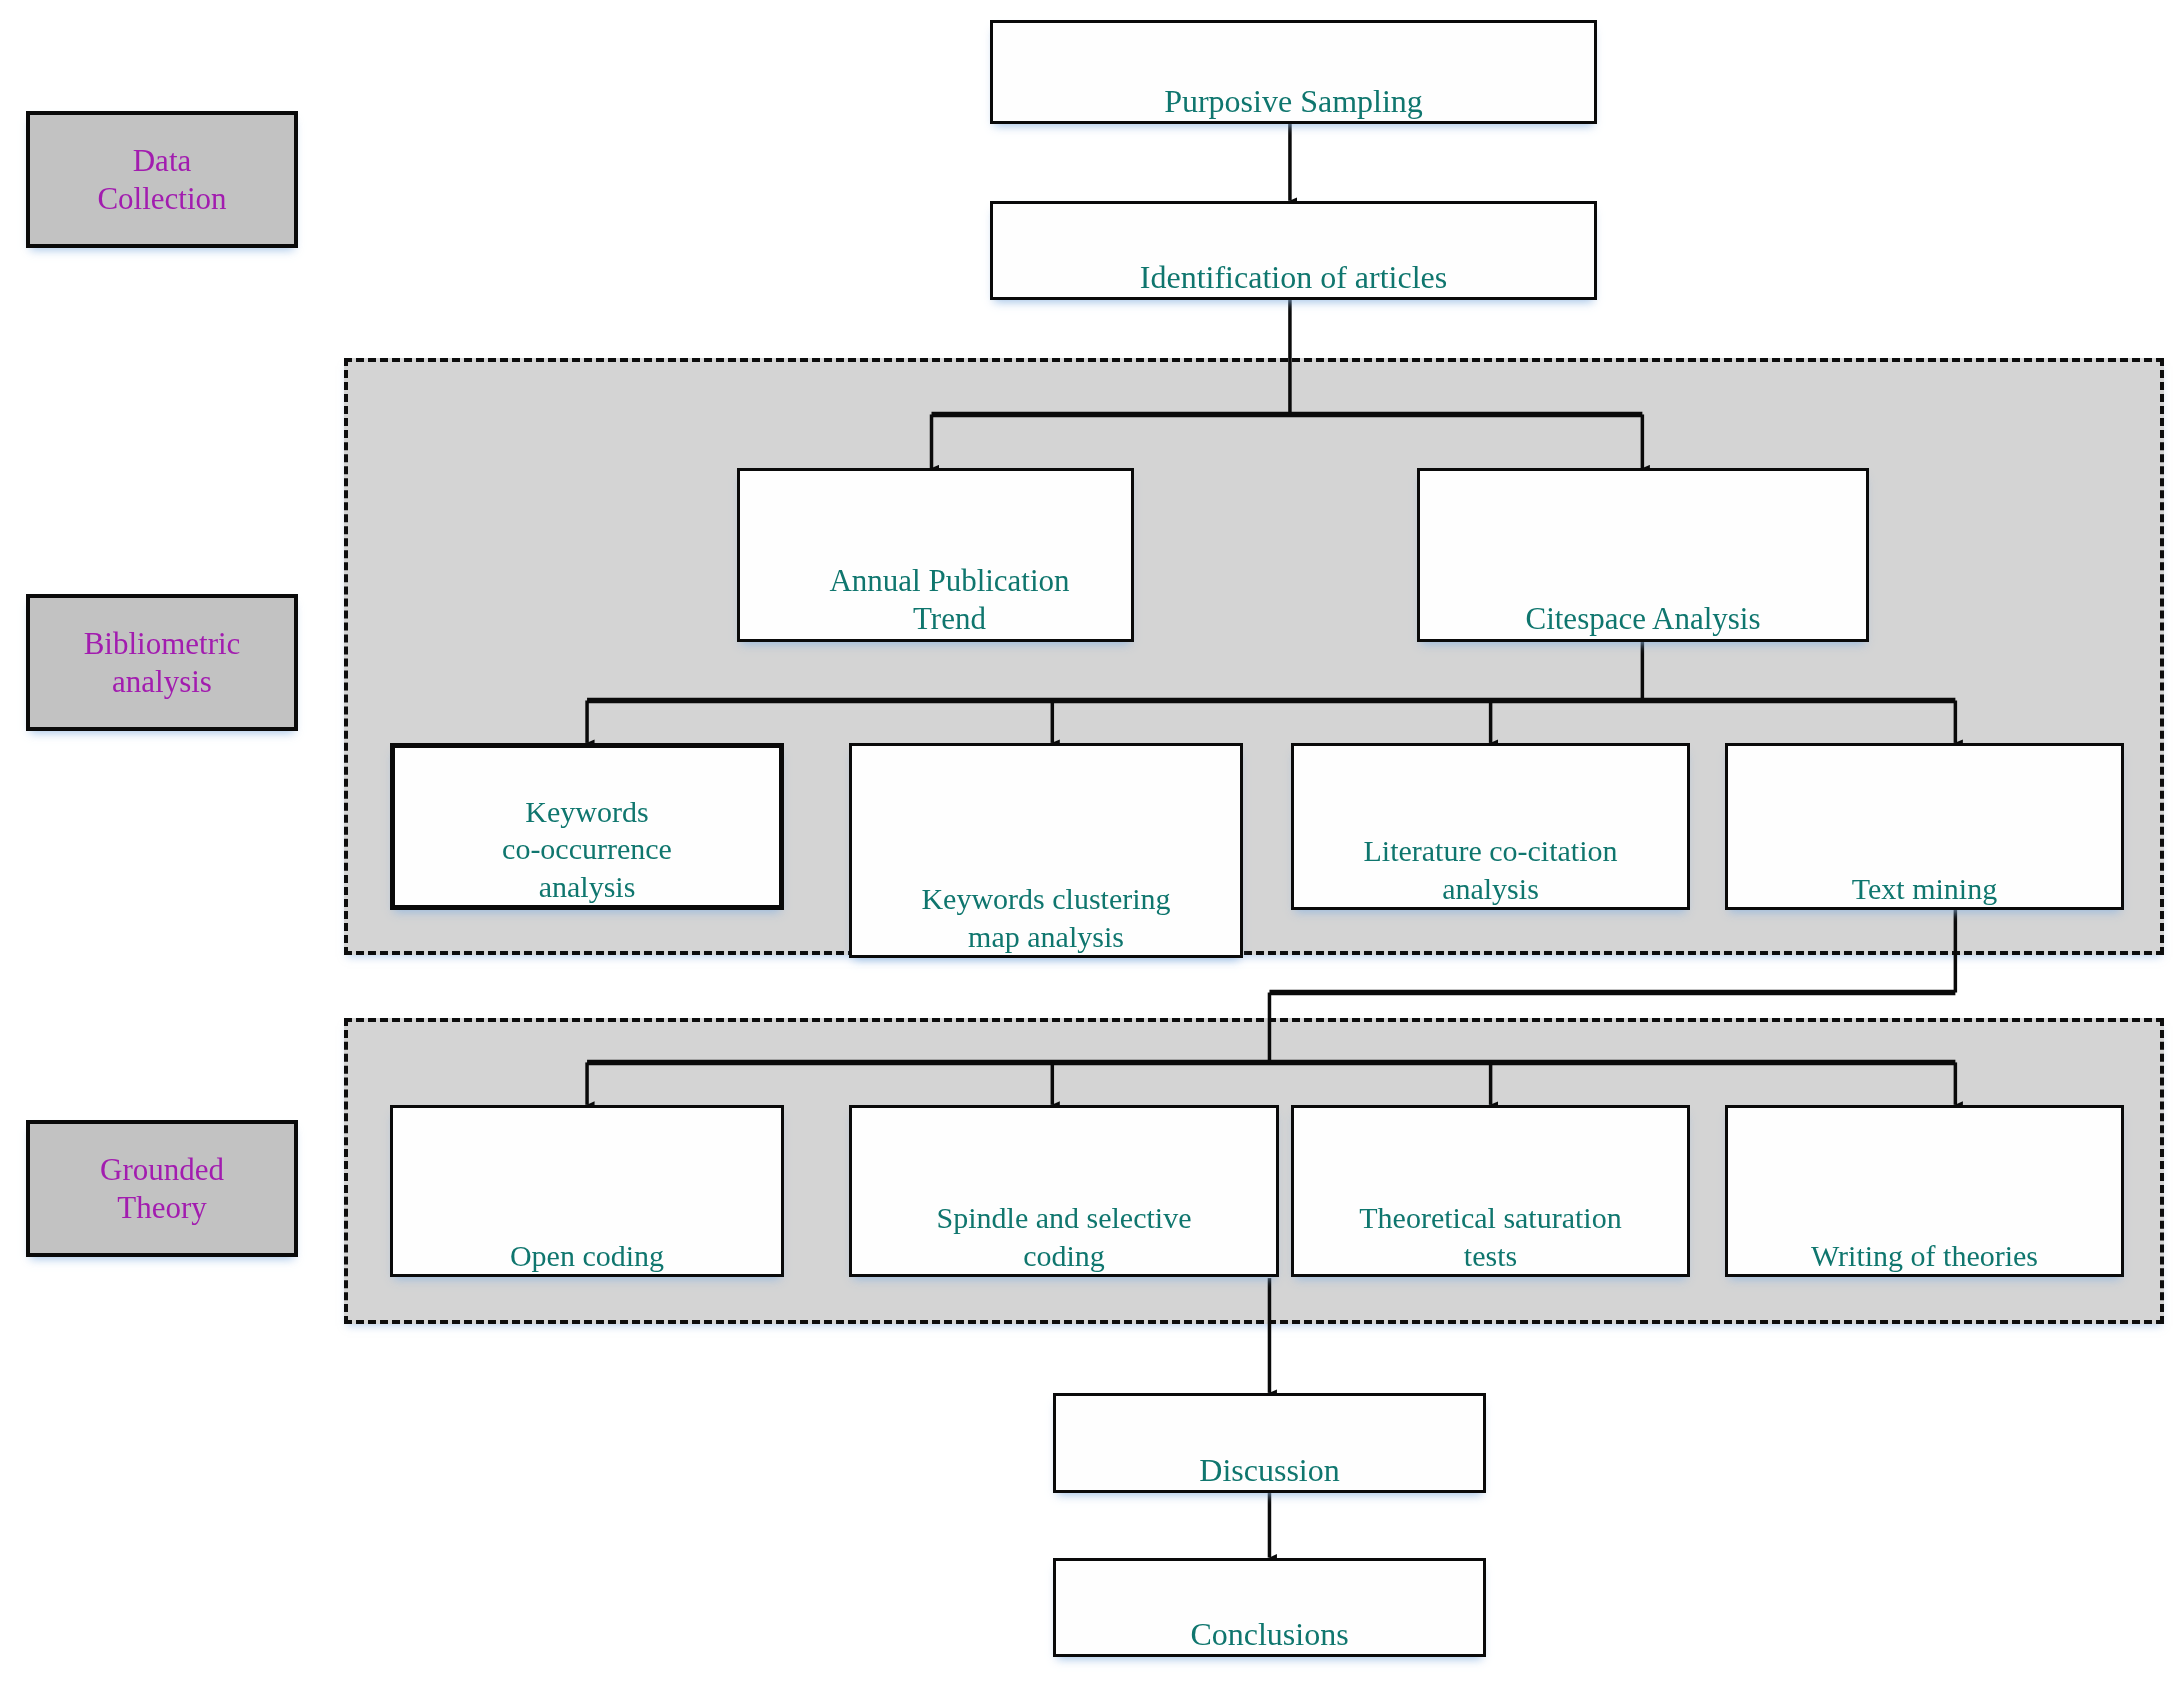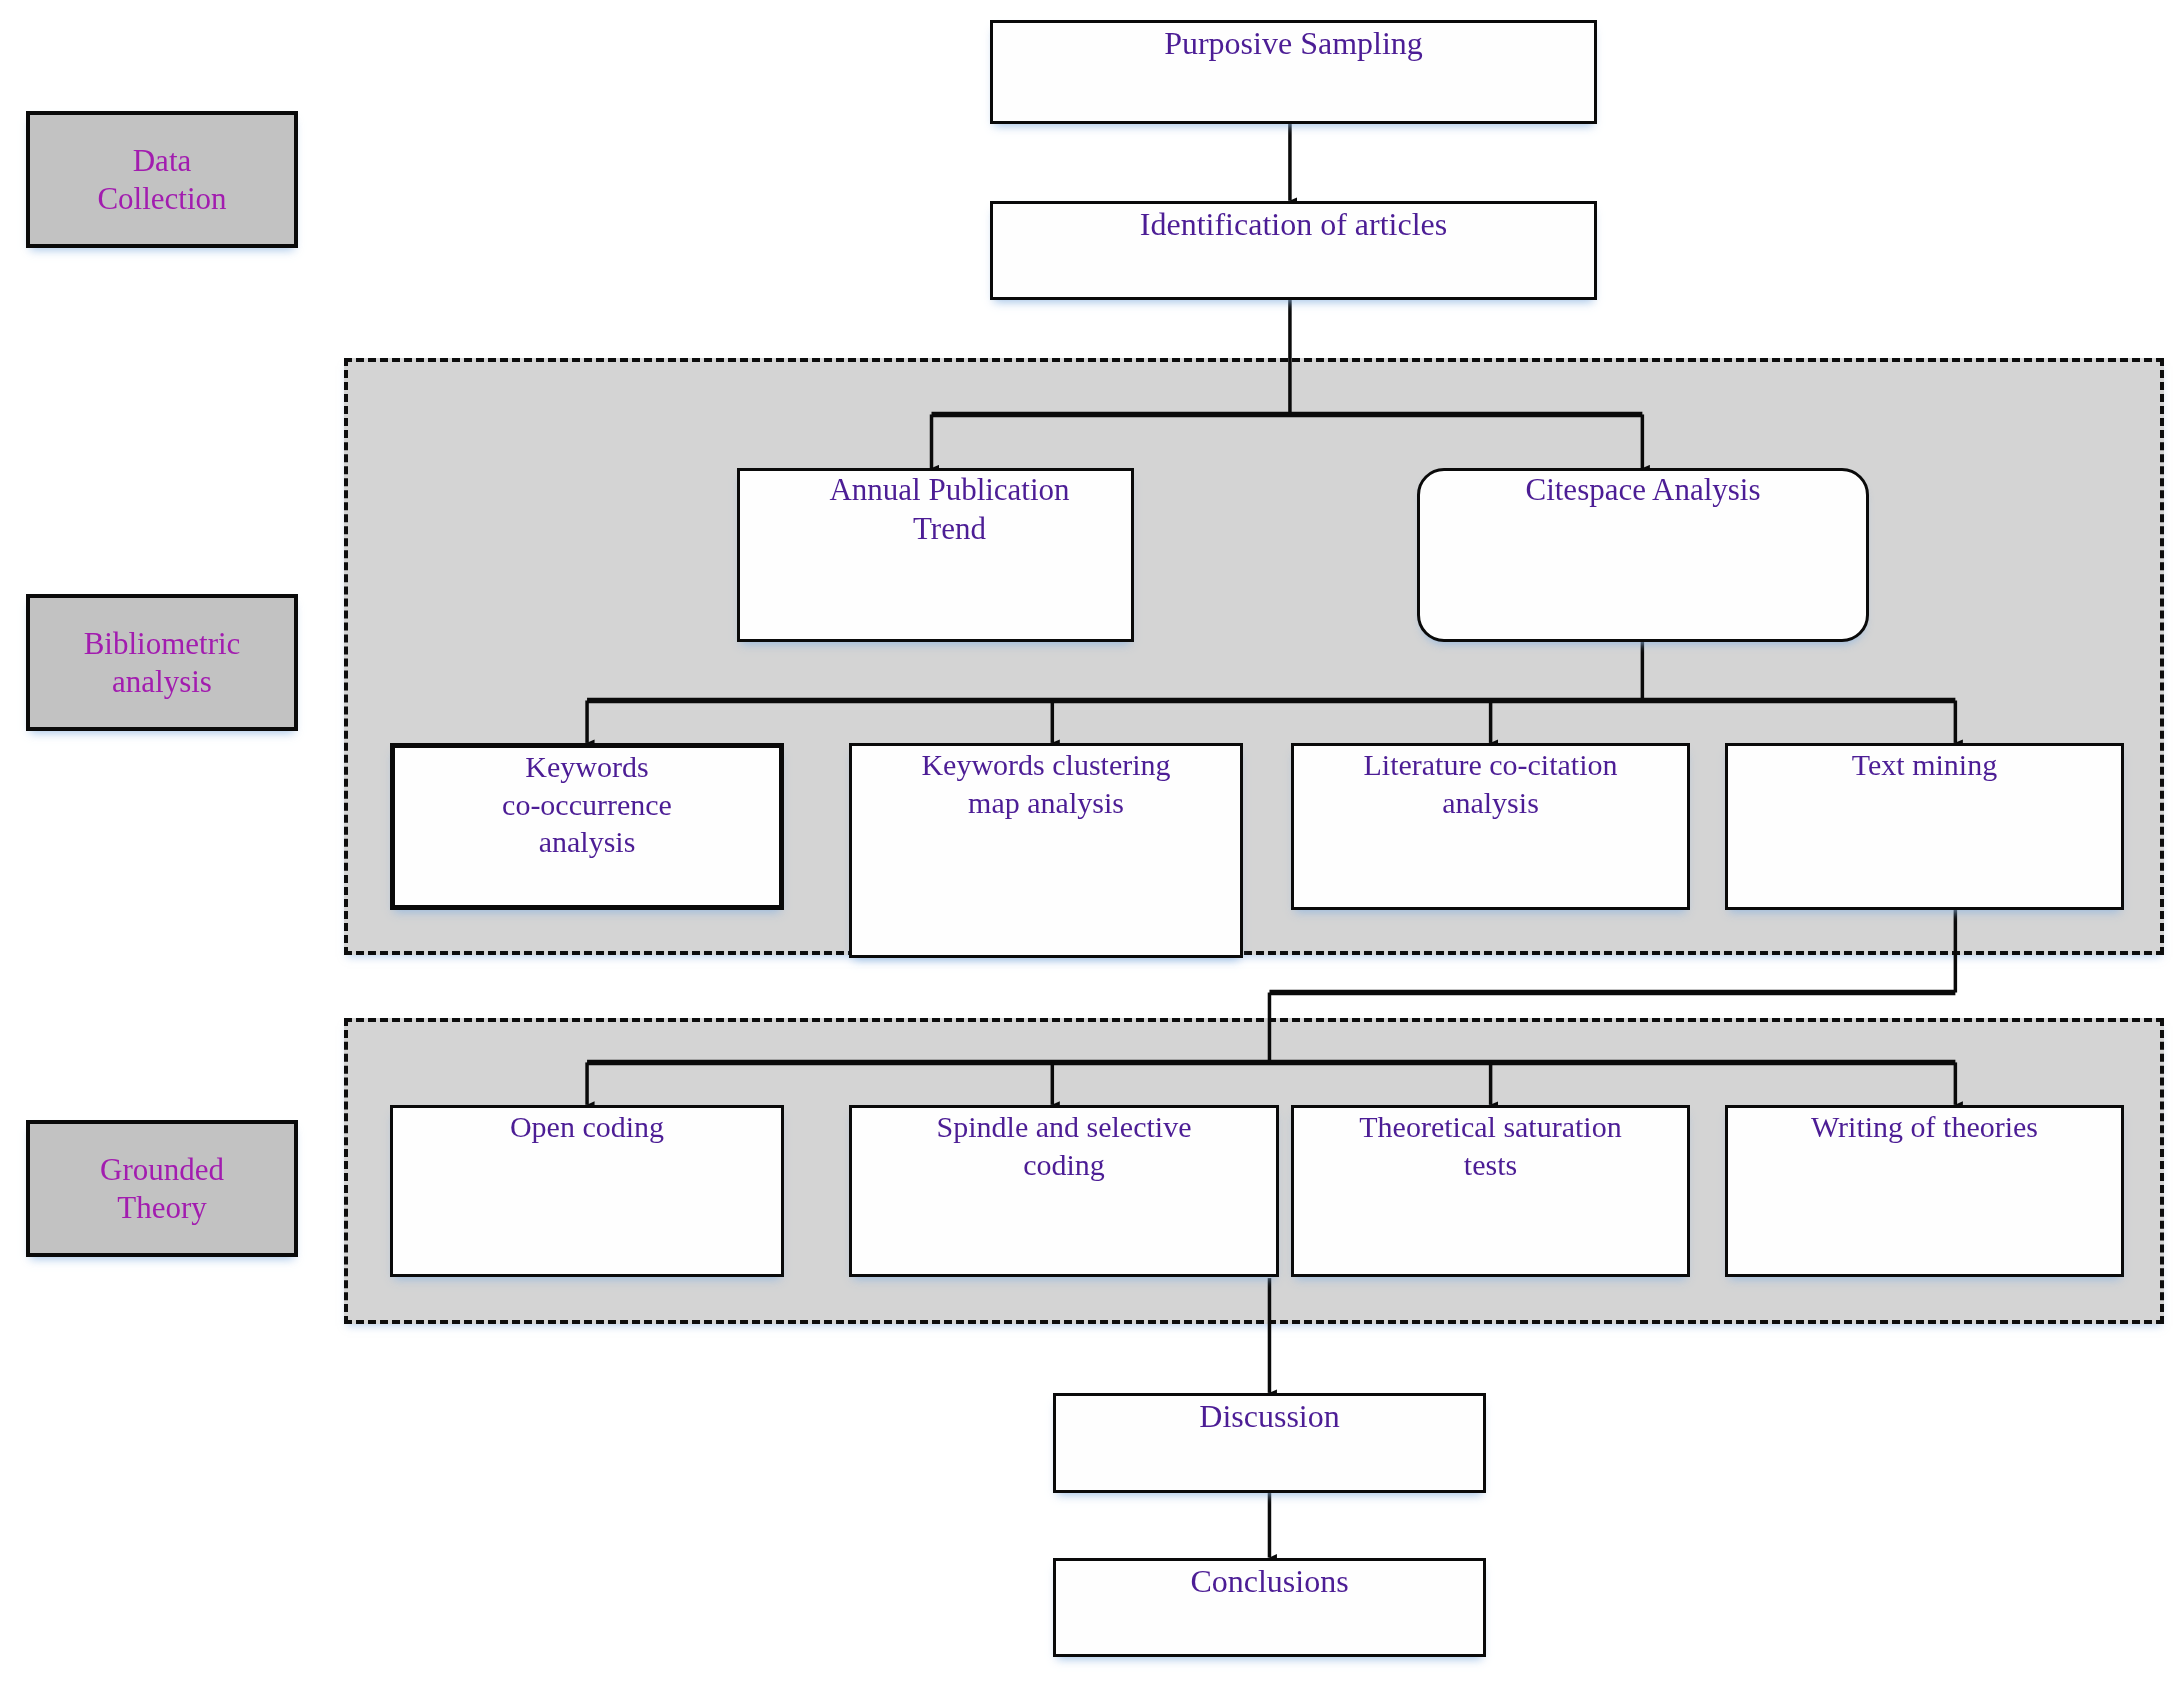--- a/index.html
+++ b/index.html
@@ -39,25 +39,25 @@
     color: #a21caf;
     box-shadow: 0 6px 9px -4px rgba(140,180,225,0.75);
   }
   
   .node {
     position: absolute;
     background: #fefefe;
     border: 3px solid #0a0a0a;
     box-sizing: border-box;
     display: flex;
-    align-items: flex-start;
+    align-items: flex-end;
     justify-content: center;
     text-align: center;
     line-height: 1.25;
-    color: #4c1d95;
+    color: #0f766e;
     box-shadow: 0 6px 9px -4px rgba(140,180,225,0.8);
   }
   .node.emphasis {
     border-width: 5.5px;
   }
   .node-text { display: block; padding: 0 5px; }
   
   #wires {
     position: absolute;
     left: 0; top: 0;
@@ -144,21 +144,21 @@
     <span class="node-text">Identification of articles</span>
   </div>
 
   <div class="node f-62" style="left:737px; top:468px; width:397px; height:174px;padding-left:28px;">
     <span class="node-text">
       <span>Annual Publication</span><br>
       <span>Trend</span>
     </span>
   </div>
 
-  <div class="node f-62" style="left:1417px; top:468px; width:452px; height:174px;border-radius:27px;">
+  <div class="node f-62" style="left:1417px; top:468px; width:452px; height:174px;">
     <span class="node-text">Citespace Analysis</span>
   </div>
 
   <div class="node emphasis f-60" style="left:390px; top:743px; width:394px; height:167px;">
     <span class="node-text">
       <span>Keywords</span><br>
       <span>co-occurrence</span><br>
       <span>analysis</span>
     </span>
   </div>

